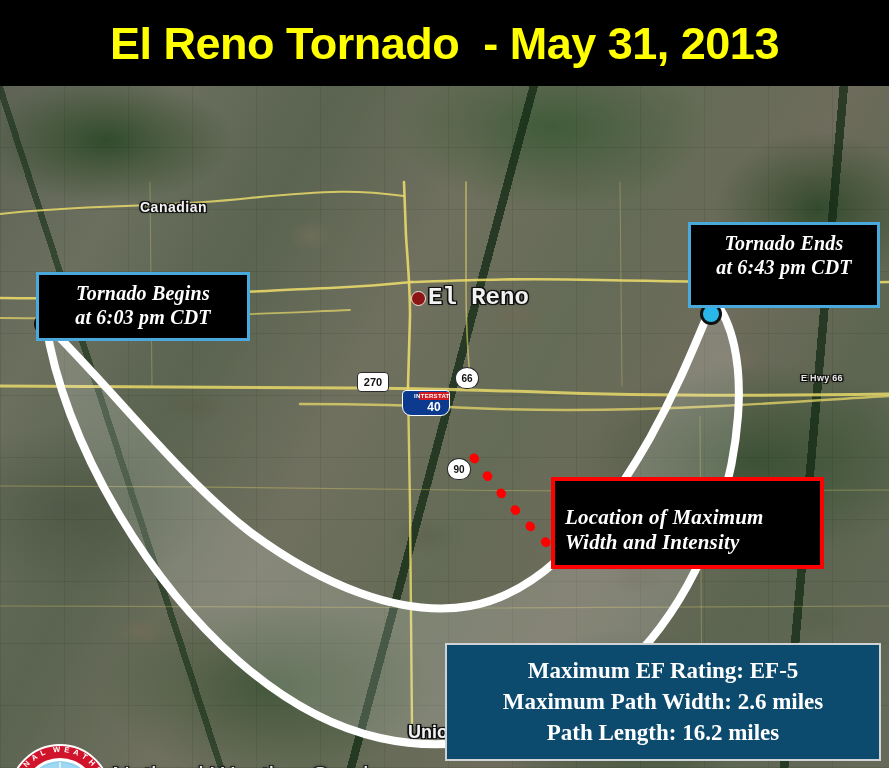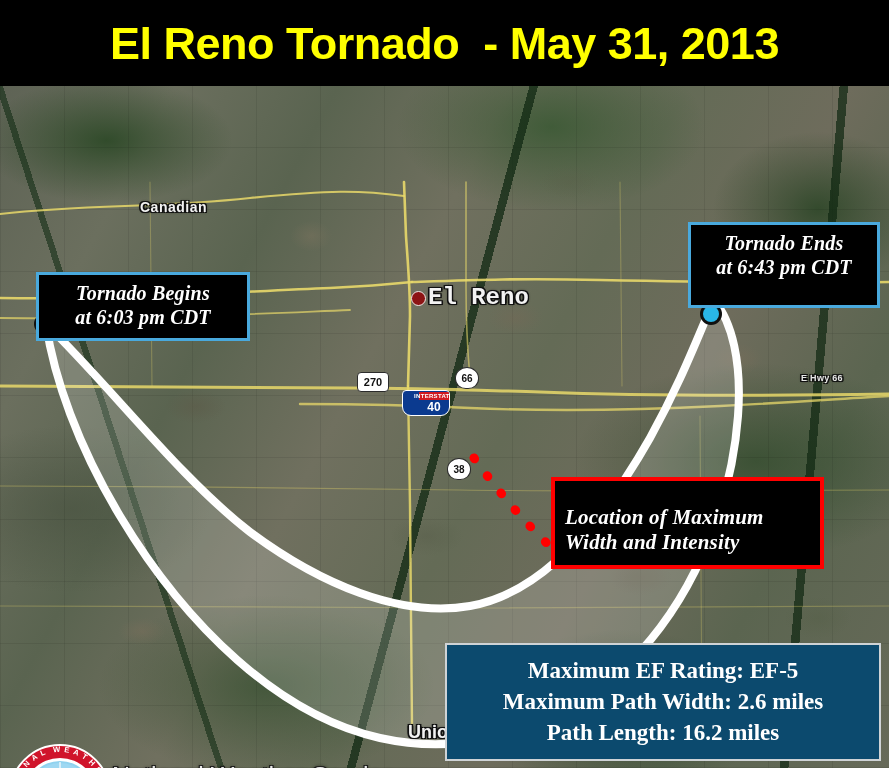--- a/index.html
+++ b/index.html
@@ -257,21 +257,21 @@
 
     <div class="maplabel" id="label-canadian">Canadian</div>
     <div class="maplabel" id="label-elreno">El Reno</div>
     <div class="maplabel" id="label-union">Union</div>
     <div class="maplabel" id="label-hwy66">E Hwy 66</div>
 
     <div class="dot-city"></div>
 
     <div class="shield us" id="shield-270">270</div>
     <div class="shield circ" id="shield-66">66</div>
-    <div class="shield circ" id="shield-81">38</div>
+    <div class="shield circ" id="shield-81">90</div>
     <div id="shield-i40">
       <div class="i40-top">INTERSTATE</div>
       <div class="i40-num">40</div>
     </div>
 
     <svg id="nws-logo" viewBox="0 0 104 104">
       <circle cx="52" cy="52" r="50" fill="#d0142b"></circle>
       <circle cx="52" cy="52" r="50" fill="none" stroke="#ffffff" stroke-width="2"></circle>
       <circle cx="52" cy="52" r="37" fill="#ffffff"></circle>
       <circle cx="52" cy="52" r="34" fill="#8fd2ef"></circle>

